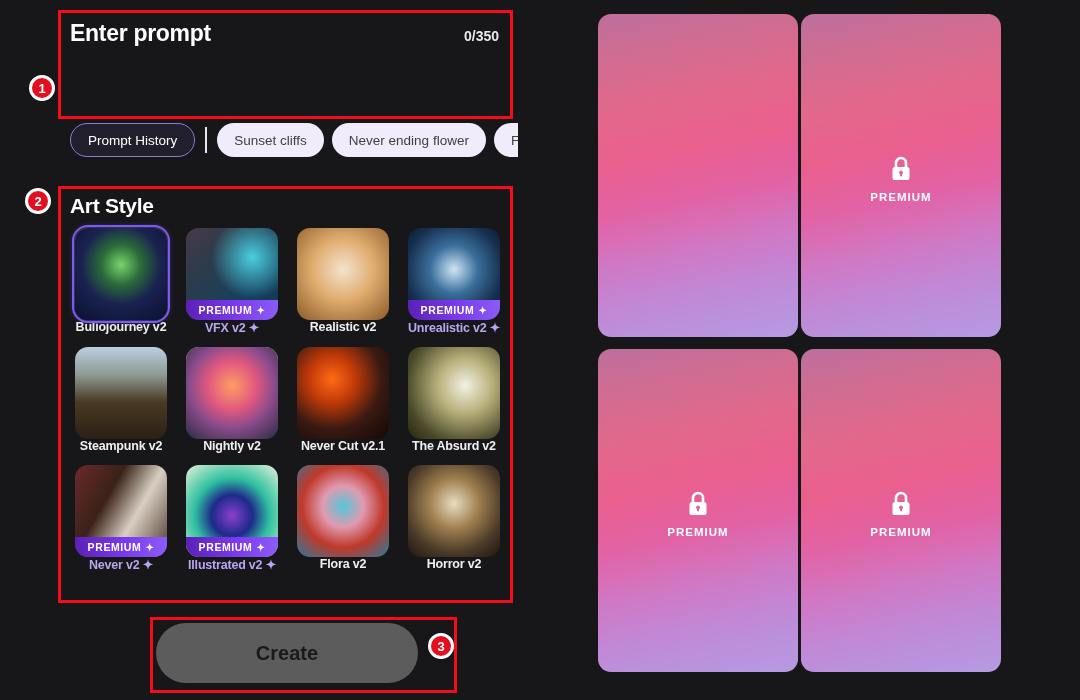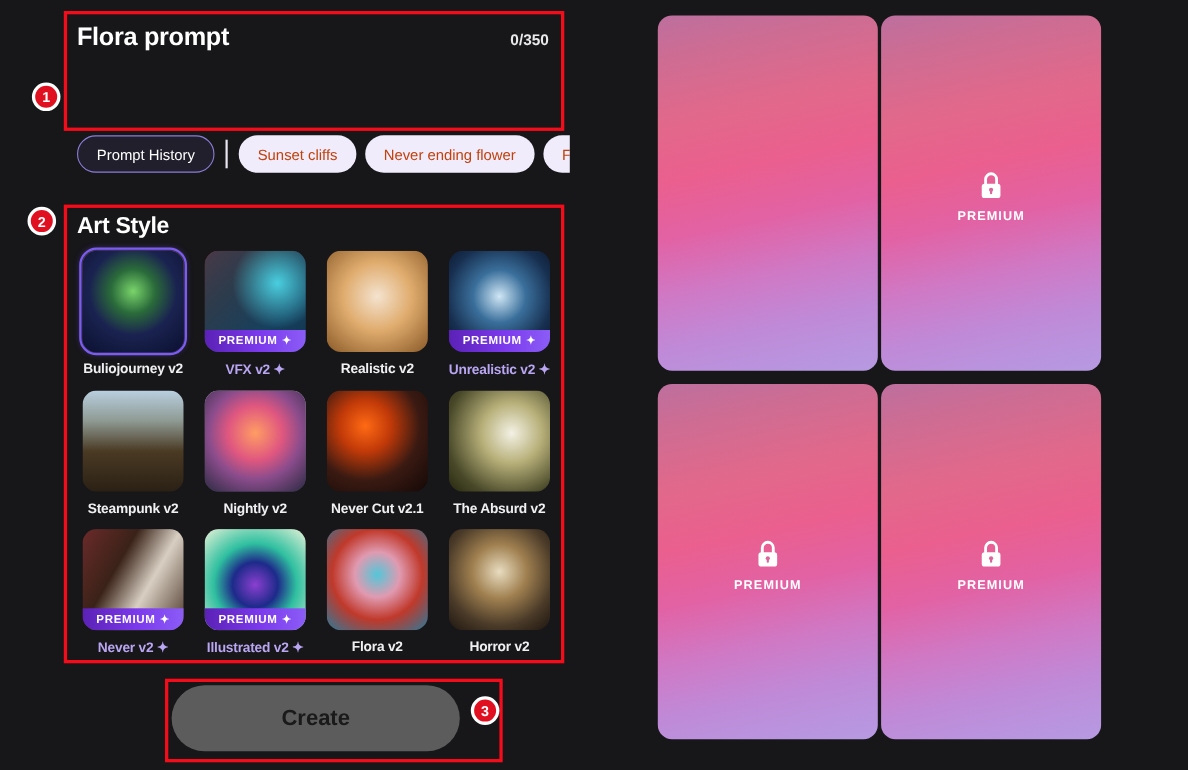--- a/index.html
+++ b/index.html
@@ -49,21 +49,21 @@
   #chips-row {
     position:absolute; left:70px; top:122px; width:448px; height:36px;
     display:flex; align-items:center; gap:8px; overflow:hidden;
   }
   .chip {
     flex:0 0 auto; height:34px; border-radius:17px;
     display:flex; align-items:center; padding:0 17px;
     font-size:13.5px; white-space:nowrap;
   }
   .chip-history { background:#211f2c; border:1.5px solid #8b7dd8; color:#fff; }
-  .chip-sample  { background:#f1ecfb; color:#c2410c; }
+  .chip-sample  { background:#f1ecfb; color:#404040; }
   .chip-divider { flex:0 0 auto; width:2px; height:26px; background:#e9e6f2; margin:0 2px; }
 
   
   #artstyle-section { position:absolute; left:58px; top:186px; width:455px; height:337px; padding:8px 0 8px 12px; }
   #artstyle-title { font-size:21px; font-weight:bold; letter-spacing:-0.3px; }
 
   #style-grid {
     margin-top:10px; display:grid;
     grid-template-columns:repeat(4, 102px);
     gap:12px 9px;
@@ -79,21 +79,21 @@
   }
   .thumb-art { position:absolute; inset:0; }
 
   .premium-badge {
     position:absolute; left:0; right:0; bottom:0; height:20px;
     background:linear-gradient(90deg,#5b21b6 0%,#7c3aed 55%,#8b5cf6 100%);
     display:flex; align-items:center; justify-content:center; gap:4px;
     font-size:10.5px; font-weight:bold; letter-spacing:.6px; color:#fff;
   }
   .style-label {
-    margin-top:8px; text-align:center; font-size:12.5px; font-weight:bold;
+    margin-top:0; text-align:center; font-size:12.5px; font-weight:bold;
     color:#f0f0f3; white-space:nowrap; letter-spacing:-0.2px;
   }
   .style-label.premium-label { color:#b9a6f2; }
   .spark { font-size:10px; }
 
   
   #create-button {
     position:absolute; left:156px; top:623px; width:262px; height:60px;
     background:#5c5c5c; border:none; border-radius:30px;
     color:#1a1a1a; font-size:20px; font-weight:bold;
@@ -118,21 +118,21 @@
   .lock-icon { width:22px; height:26px; }
   .premium-text { font-size:11.5px; font-weight:bold; color:#fff; letter-spacing:1px; }
 </style>
 </head>
 <body>
 
 <div id="left-panel">
 
   <div id="prompt-section">
     <div id="prompt-head">
-      <div id="prompt-title">Flora prompt</div>
+      <div id="prompt-title">Enter prompt</div>
       <div id="prompt-counter">0/350</div>
     </div>
   </div>
 
   <div id="chips-row">
     <div class="chip chip-history">
       <span>Prompt History</span>
     </div>
     <div class="chip-divider"></div>
     <div class="chip chip-sample">

